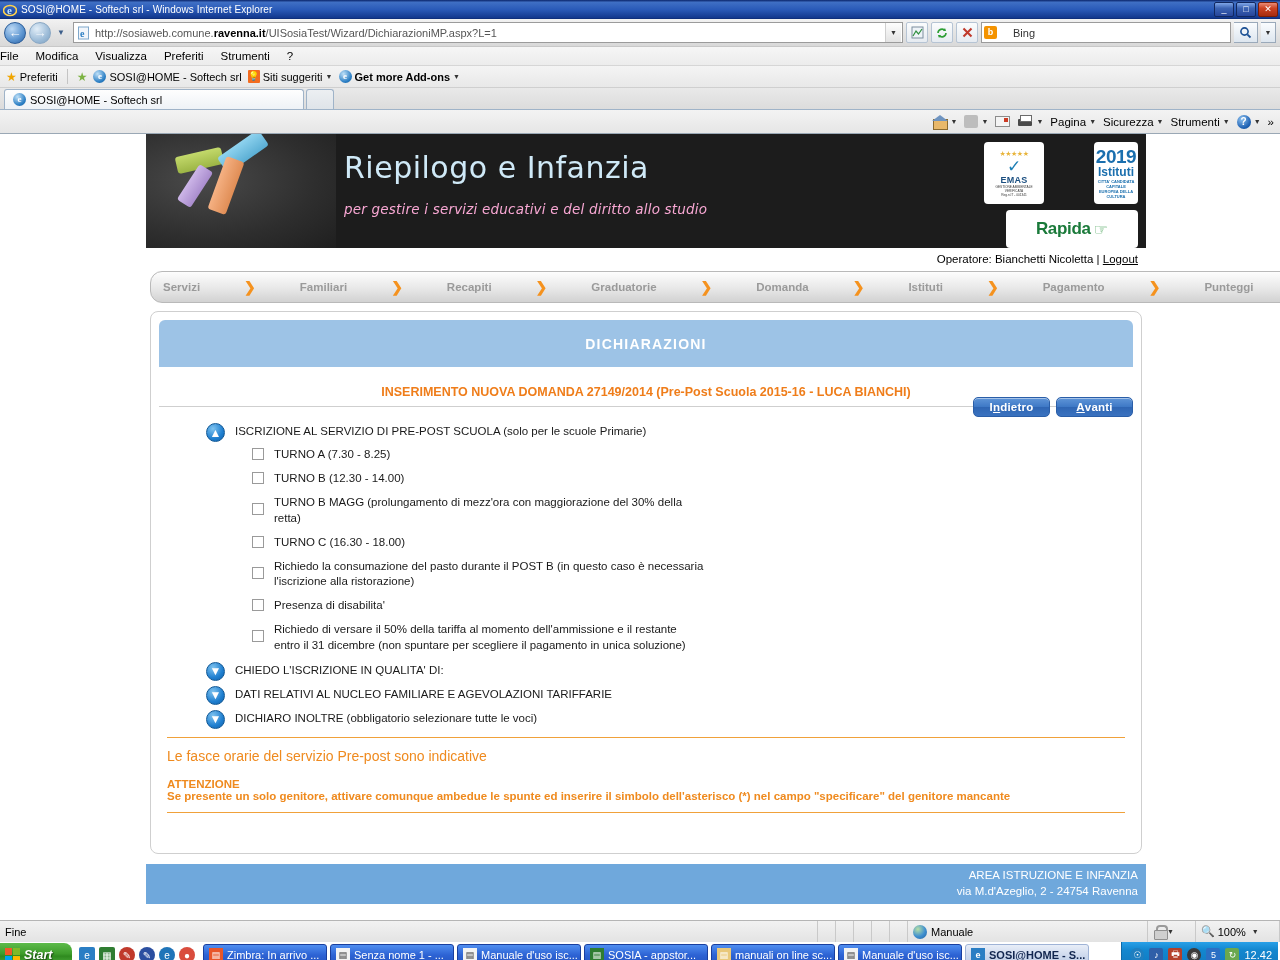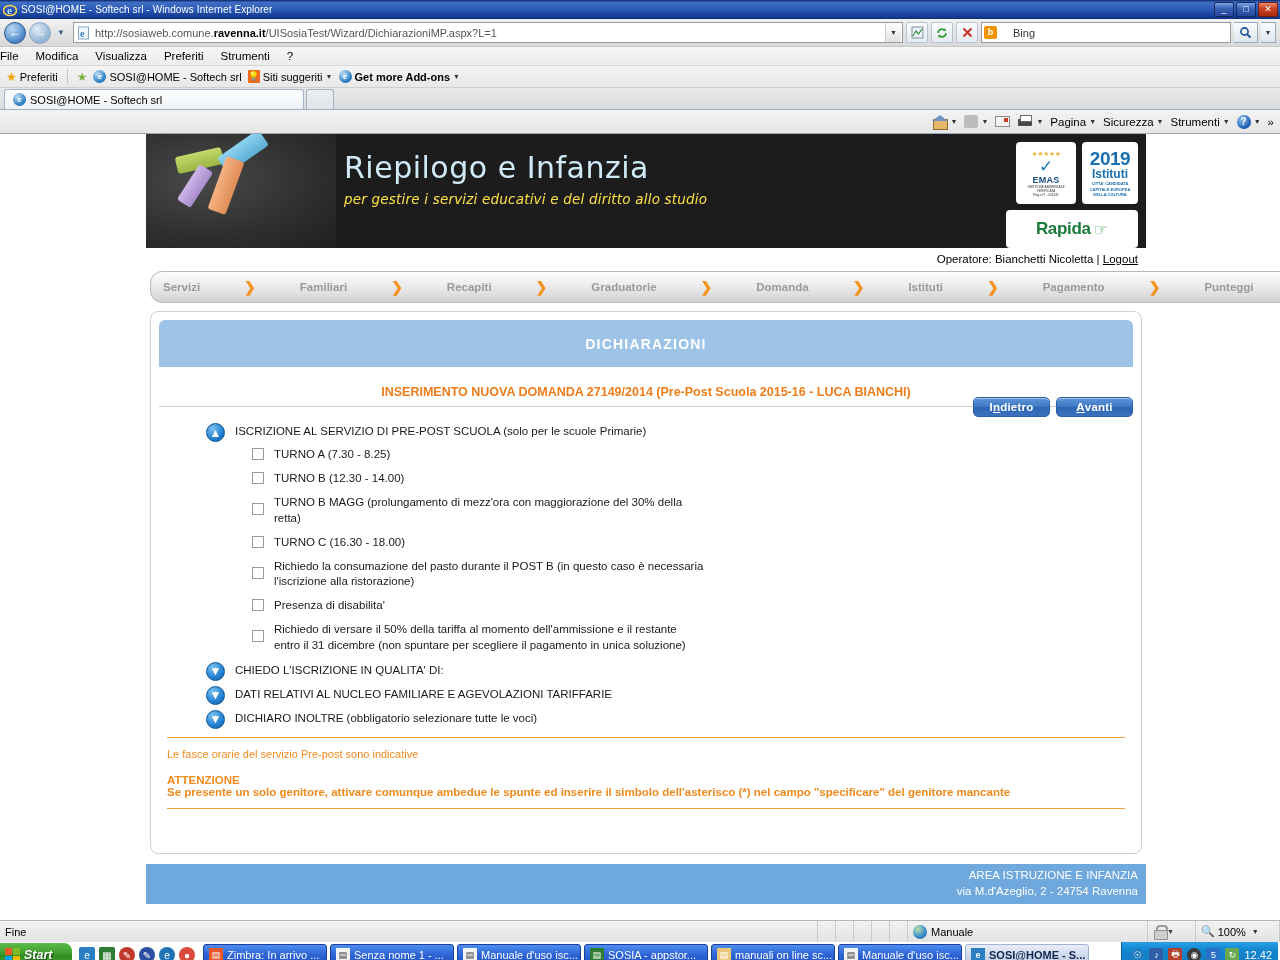--- a/index.html
+++ b/index.html
@@ -222,39 +222,39 @@
   .chalk.c3 { width: 42px; height: 16px; background: linear-gradient(#cdb6e8,#a98ccd); left: 28px; top: 44px; transform: rotate(-57deg); }
   .chalk.c4 { width: 56px; height: 19px; background: linear-gradient(#f5b183,#e08d55); left: 52px; top: 42px; transform: rotate(-70deg); }
   .hdr-text { flex: 1 1 auto; padding: 16px 0 0 8px; }
   .hdr-title {
     font-family: "DejaVu Sans", sans-serif;
     font-size: 30px; color: #cfe9f7; letter-spacing: 0.5px;
     font-weight: normal;
   }
   .hdr-sub {
     font-family: "DejaVu Sans", sans-serif;
-    font-size: 13.5px; color: #fde047; font-style: italic;
-    margin-top: 6px; letter-spacing: 0.2px;
+    font-size: 13.5px; color: #f9a8d4; font-style: italic;
+    margin-top: 16px; letter-spacing: 0.2px;
   }
   .hdr-logos {
     flex: 0 0 150px; padding: 8px 8px 0 0;
     display: flex; flex-direction: column; gap: 6px; align-items: flex-end;
   }
   .logo-row { display: flex; gap: 6px; }
   .logo-box {
     background: #fff; border-radius: 4px;
     display: flex; align-items: center; justify-content: center;
     padding: 3px;
   }
   .logo-emas { width: 60px; height: 62px; flex-direction: column; }
   .emas-leaf { color: #1e7fb5; font-size: 17px; line-height: 1; }
   .emas-stars { color: #e8b43a; font-size: 7px; letter-spacing: -0.5px; }
   .emas-word { font-size: 9px; font-weight: bold; color: #1b4f80; letter-spacing: 0.3px;}
   .emas-tiny { font-size: 3.2px; color: #333; line-height: 1.25; text-align:center; }
-  .logo-2019 { width: 56px; height: 62px; flex-direction: column; }
+  .logo-2019 { width: 44px; height: 62px; flex-direction: column; margin-left: 44px; }
   .r2019 { font-size: 19px; font-weight: bold; color: #1a6fae; line-height: 1; letter-spacing:-0.5px;}
   .rav { font-size: 12px; font-weight: bold; color: #1a6fae; line-height: 1.1; }
   .rav-tiny { font-size: 4px; color: #1a6fae; font-weight: bold; text-align:center; line-height:1.3;}
   .logo-rapida { width: 132px; height: 38px; }
   .rapida-txt { font-size: 17px; color: #1a7a3a; font-weight: bold; letter-spacing: -0.3px;}
   .rapida-hand { color: #3f9f4f; font-size: 16px; margin-left: 3px; }
 
   .operator-line {
     text-align: right; font-size: 11.5px; color: #000;
     padding: 5px 8px 0 0;
@@ -357,21 +357,21 @@
     border: 1px solid #9a9a9a;
     background: #fff;
     flex: 0 0 auto;
     margin-top: 1px;
   }
   .chk-lbl { font-size: 11.5px; color: #1a1a1a; line-height: 1.32; max-width: 430px; }
   .chk-row.two-line .chk { margin-top: 8px; }
 
   .notes { margin: 8px 8px 0 8px; }
   .note-rule { height: 1px; background: #f0a13a; margin-bottom: 10px; }
-  .note-line { color: #ef8a1e; font-size: 11px; margin-bottom: 4px; }
+  .note-line { color: #ef8a1e; font-size: 14px; margin-bottom: 4px; }
   .note-strong { color: #ef8a1e; font-size: 11.5px; font-weight: bold; }
   .note-spacer { height: 10px; }
   .note-rule-bottom { height: 1px; background: #f0a13a; margin-top: 10px; }
 
   .site-footer {
     background: #6fa8dc;
     color: #fff;
     text-align: right;
     font-size: 11.5px;
     padding: 4px 8px 5px 0;

